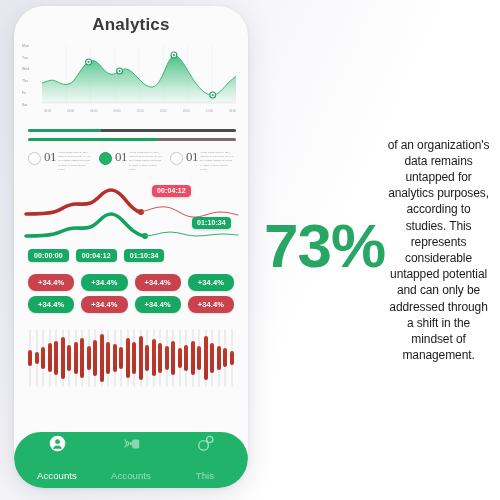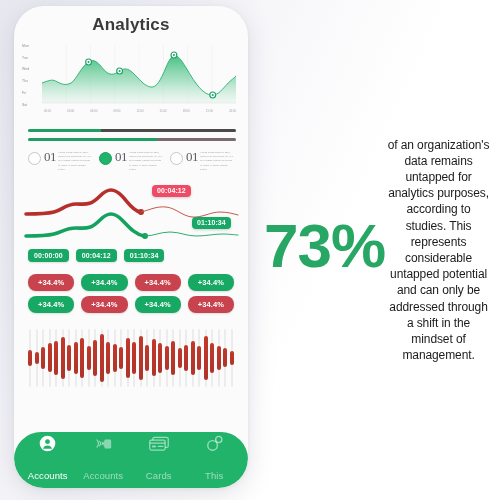--- a/index.html
+++ b/index.html
@@ -442,32 +442,20 @@
           <path d="M7.5 7a3.8 3.8 0 0 1 0 6" stroke-linecap="round"></path>
           <path d="M11 8.6a1.6 1.6 0 0 1 0 2.8" stroke-linecap="round"></path>
           <path d="M15 4.5h6.5a2 2 0 0 1 2 2V15a2 2 0 0 1-2 2H15z" fill="currentColor" stroke="none" opacity=".85"></path>
           <path d="M15 4.5 12 10l3 7z" fill="currentColor" stroke="none" opacity=".85"></path>
         </svg>
       </span>
       <span class="nav-label">Accounts</span>
     </div>
     <div class="nav-item">
       <span class="nav-icon">
-        <svg width="20" height="16" viewBox="0 0 26 19" fill="none" stroke="currentColor" stroke-width="1.6">
-          <rect x="5" y="1" width="20" height="13" rx="2"></rect>
-          <rect x="1" y="4.5" width="20" height="13" rx="2" fill="#22b36b"></rect>
-          <line x1="1" y1="8.5" x2="21" y2="8.5"></line>
-          <rect x="4" y="11.5" width="5" height="2.4" fill="currentColor" stroke="none"></rect>
-          <line x1="12" y1="12.7" x2="18" y2="12.7" stroke-linecap="round"></line>
-        </svg>
-      </span>
-      <span class="nav-label">Cards</span>
-    </div>
-    <div class="nav-item">
-      <span class="nav-icon">
         <svg width="19" height="17" viewBox="0 0 24 22" fill="none" stroke="currentColor" stroke-width="1.8">
           <circle cx="9.5" cy="13.5" r="6.2"></circle>
           <circle cx="17.5" cy="5.8" r="4"></circle>
         </svg>
       </span>
       <span class="nav-label">This</span>
     </div>
   </div>
 </div>
 

